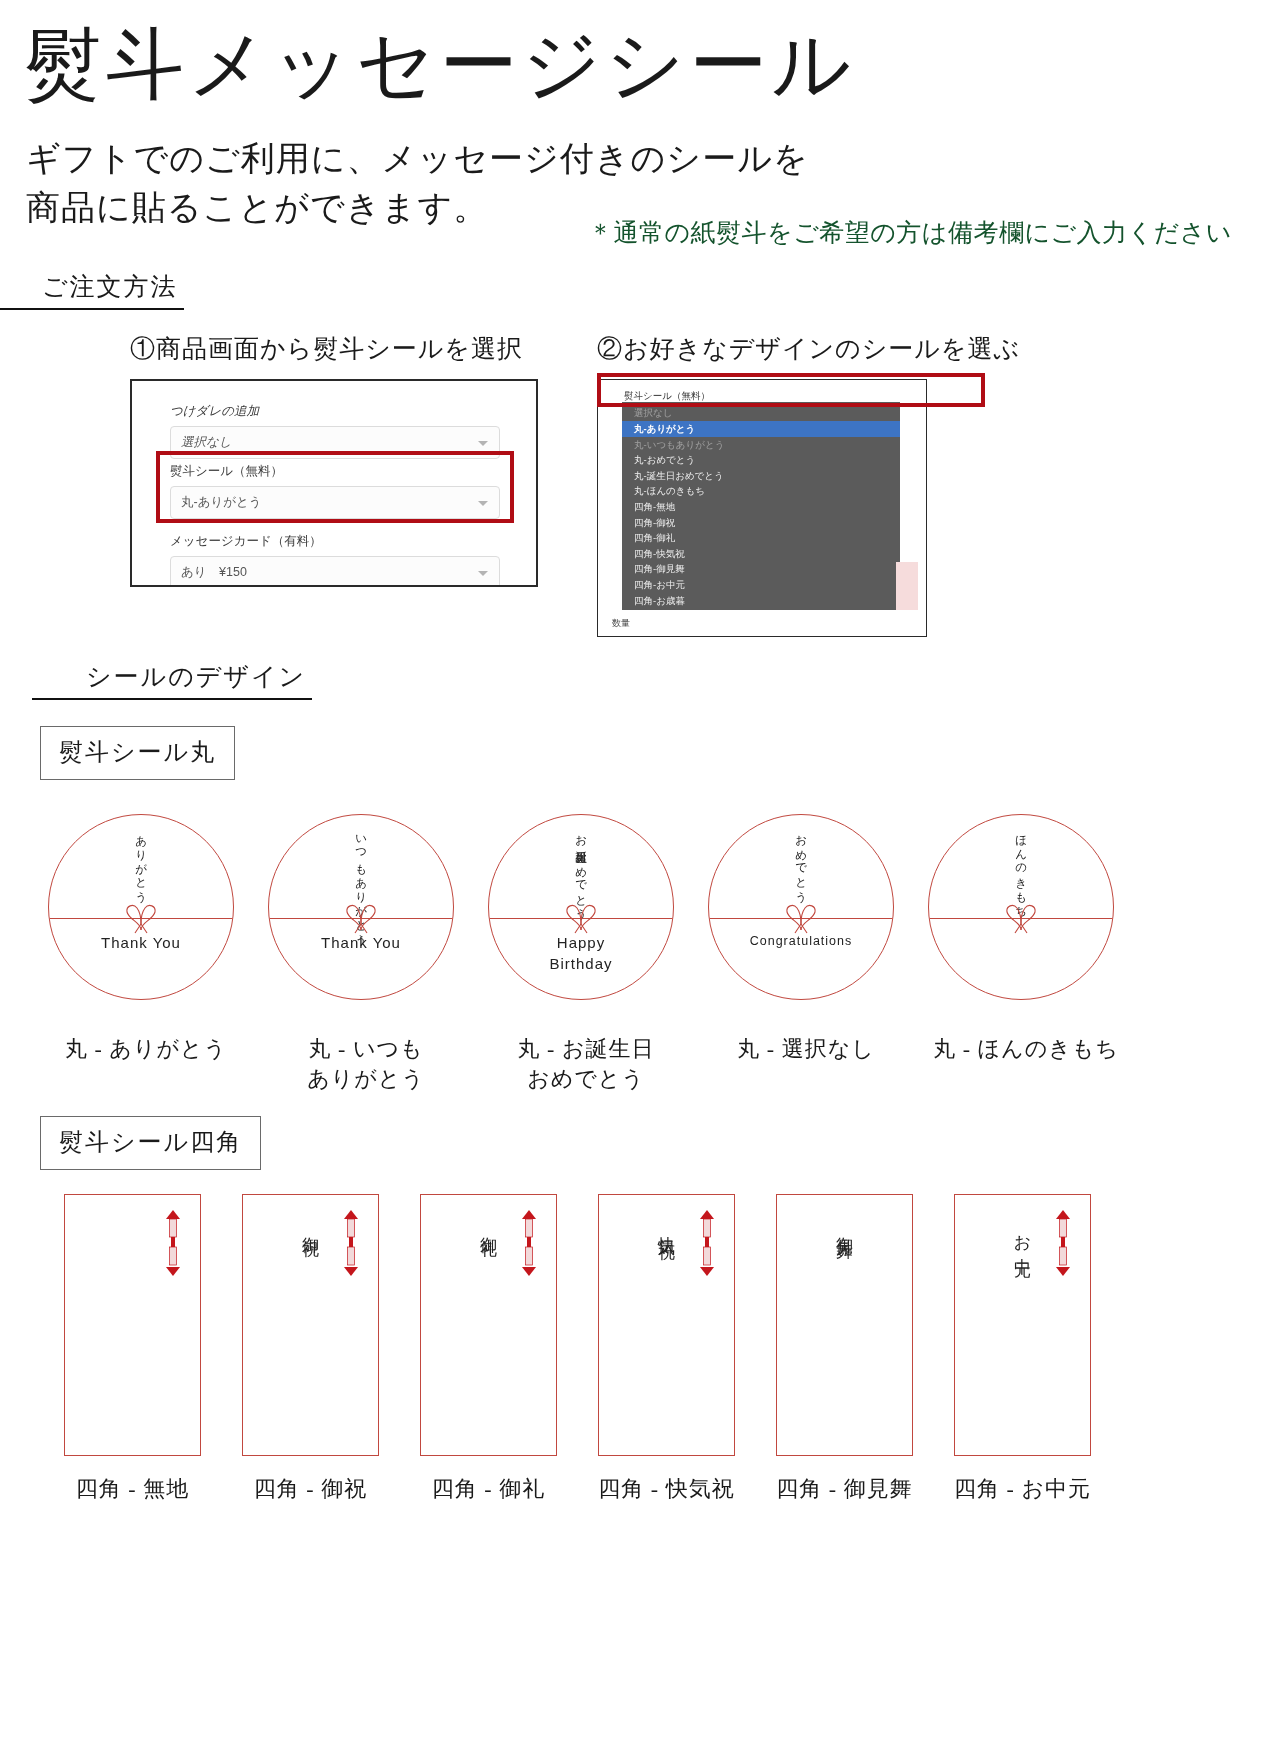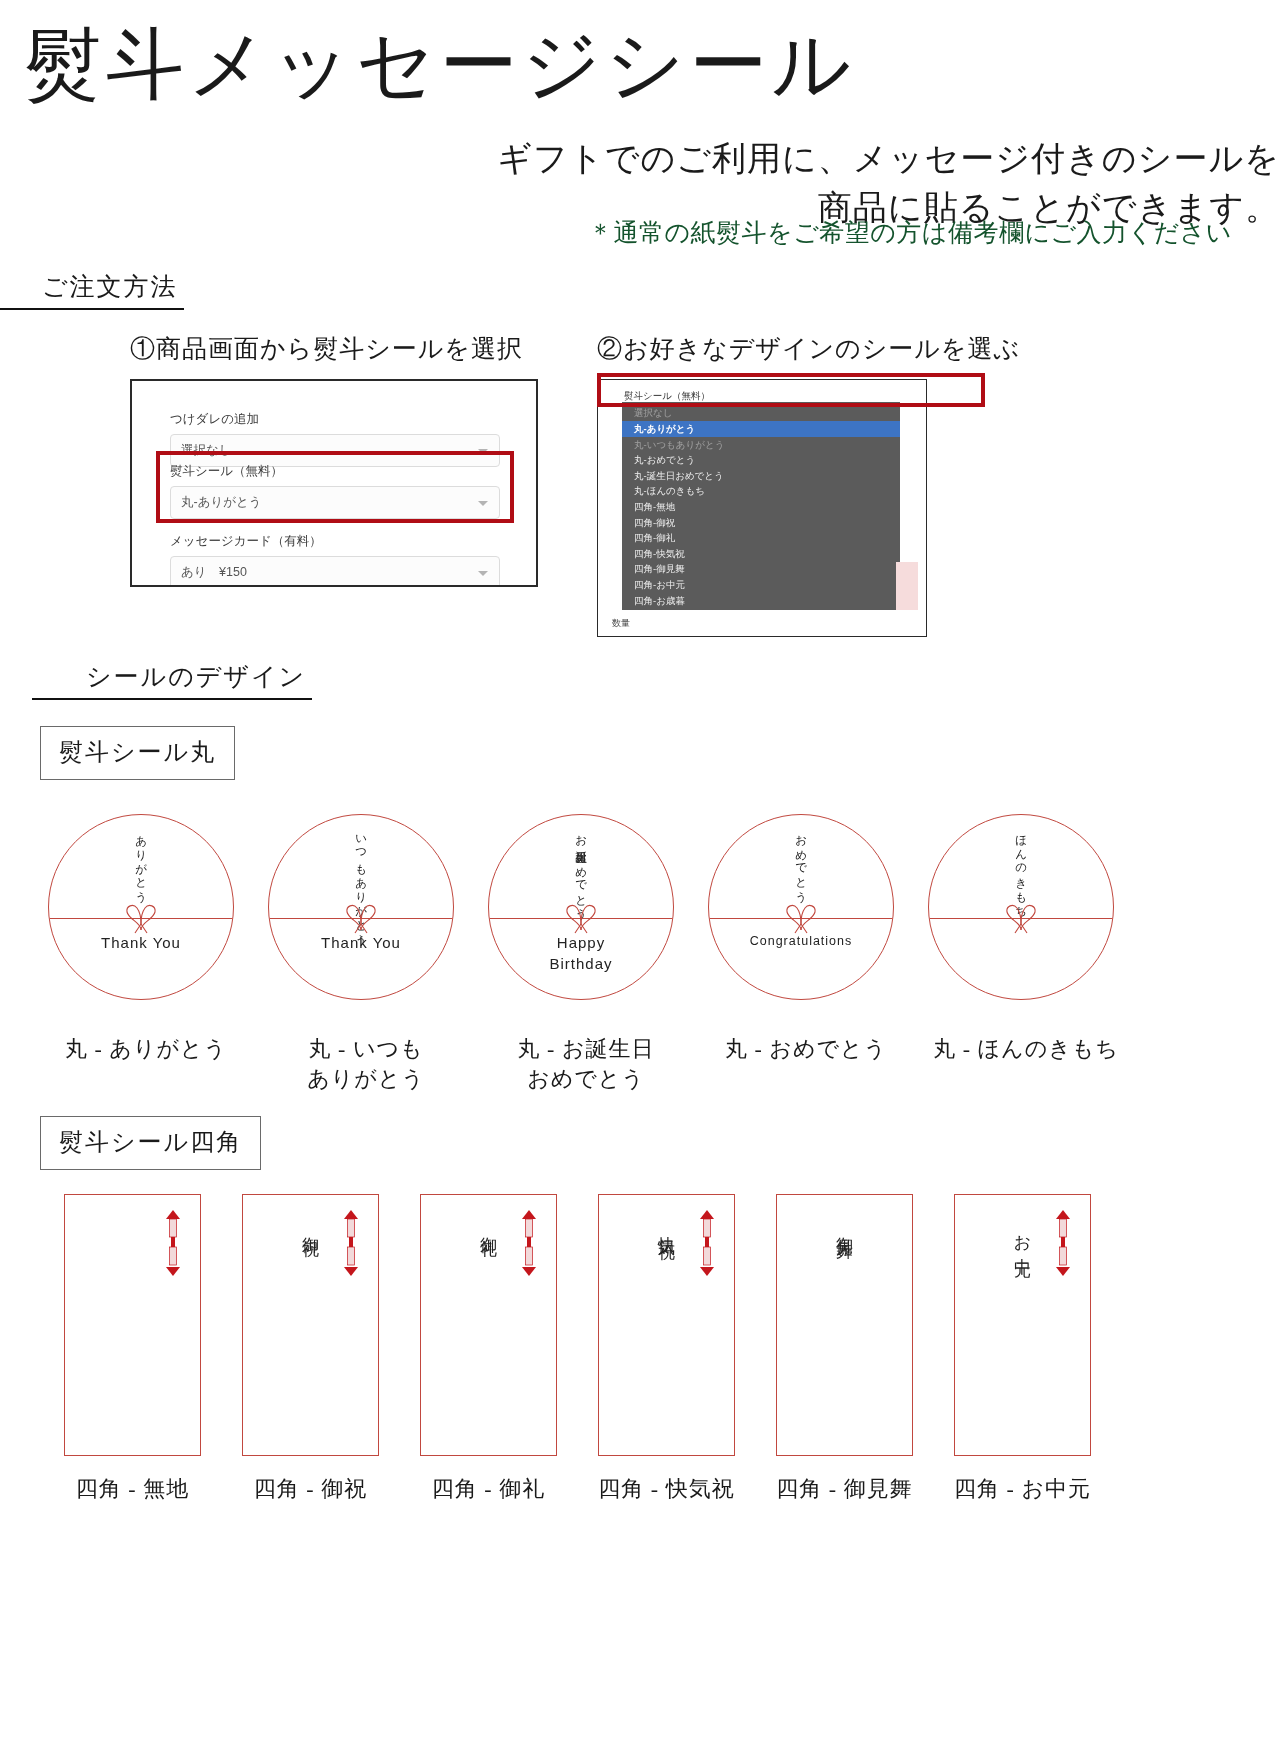--- a/index.html
+++ b/index.html
@@ -19,21 +19,20 @@
     letter-spacing: 4px;
     margin: 22px 0 0 24px;
     line-height: 1.1;
     font-family: "Liberation Serif", "DejaVu Serif", serif;
   }
   .lead {
     margin: 26px 0 0 26px;
     font-size: 34px;
     line-height: 1.45;
     letter-spacing: 1px;
-    text-align: right;
   }
   .note {
     position: absolute;
     left: 588px; top: 216px;
     font-size: 25px;
     letter-spacing: 0.5px;
     color: #14532d;
   }
 
   
@@ -98,21 +97,21 @@
     position: relative;
   }
   .caret {
     position: absolute; right: 11px; top: 50%;
     width: 0; height: 0;
     border-left: 5px solid transparent;
     border-right: 5px solid transparent;
     border-top: 5px solid #b4b4b4;
     transform: translateY(-2px);
   }
-  .f1 { top: 30px; }
+  .f1 { top: 22px; font-style: italic; }
   .f2 { top: 82px; }
   .f3 { top: 152px; }
   .redbox1 {
     position: absolute;
     left: 24px; top: 70px;
     width: 358px; height: 72px;
     border: 4px solid #b00d15;
     pointer-events: none;
   }
 
@@ -408,21 +407,21 @@
       <div class="circle">
         <div class="c-vert">おめでとう</div>
         <div class="c-line"></div>
         <svg class="c-bow" viewBox="0 0 40 34">
           <path d="M20 30 C20 22 8 20 6 12 C5 6 12 3 16 8 C19 12 20 18 20 24" fill="none" stroke="#c1483f" stroke-width="1.1"></path>
           <path d="M20 30 C20 22 32 20 34 12 C35 6 28 3 24 8 C21 12 20 18 20 24" fill="none" stroke="#c1483f" stroke-width="1.1"></path>
           <path d="M20 24 L14 33 M20 24 L26 33" fill="none" stroke="#c1483f" stroke-width="1.1"></path>
         </svg>
         <div class="c-msg" style="font-size:12.5px;">Congratulations</div>
       </div>
-      <div class="c-caption">丸 - おめでとう</div>
+      <div class="c-caption">丸 - 選択なし</div>
     </div>
 
     <div class="c-cell">
       <div class="circle">
         <div class="c-vert">ほんのきもち</div>
         <div class="c-line"></div>
         <svg class="c-bow" viewBox="0 0 40 34">
           <path d="M20 30 C20 22 8 20 6 12 C5 6 12 3 16 8 C19 12 20 18 20 24" fill="none" stroke="#c1483f" stroke-width="1.1"></path>
           <path d="M20 30 C20 22 32 20 34 12 C35 6 28 3 24 8 C21 12 20 18 20 24" fill="none" stroke="#c1483f" stroke-width="1.1"></path>
           <path d="M20 24 L14 33 M20 24 L26 33" fill="none" stroke="#c1483f" stroke-width="1.1"></path>

